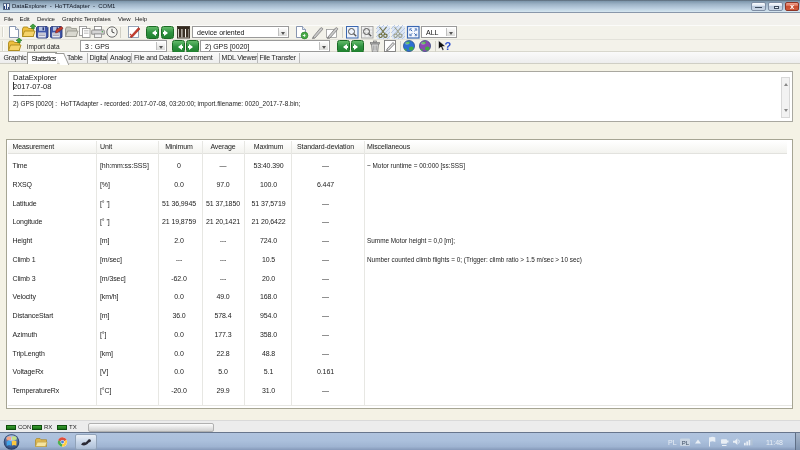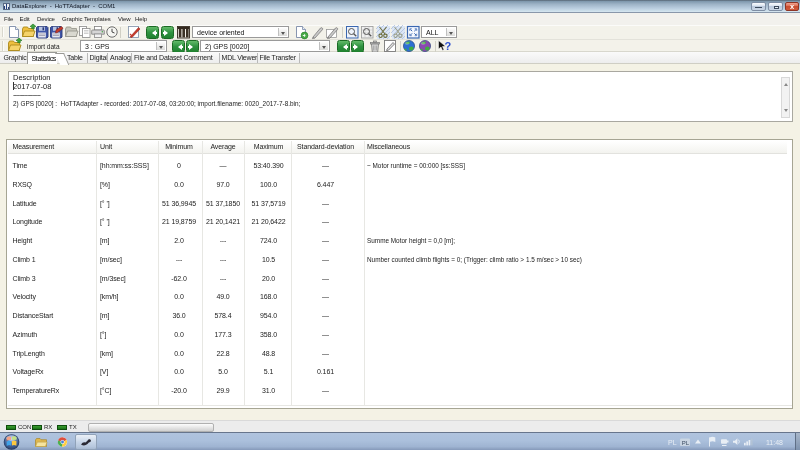--- a/index.html
+++ b/index.html
@@ -304,21 +304,21 @@
   <span class="t" style="left:134px">File and Dataset Comment</span>
   <span class="sp" style="left:218.5px"></span>
   <span class="t" style="left:221.5px">MDL Viewer</span>
   <span class="sp" style="left:256.5px"></span>
   <span class="t" style="left:259.5px">File Transfer</span>
   <span class="sp" style="left:298.5px"></span>
 </div>
 <div id="acttab">Statistics</div>
 
 <div id="descbox">
-  <div class="dl" style="top:1px">Description</div>
+  <div class="dl" style="top:1px">DataExplorer</div>
   <div class="dl" style="top:10px">2017-07-08</div>
   <div style="position:absolute;left:4px;top:9.5px;width:0.9px;height:8.5px;background:#333"></div>
   <div class="dl" style="top:18px;letter-spacing:-.9px">-----------------</div>
   <div class="dl" style="top:27.5px;font-size:6.4px">2) GPS [0020] :&nbsp; HoTTAdapter - recorded: 2017-07-08, 03:20:00; import.filename: 0020_2017-7-8.bin;</div>
   <div id="dscroll"></div>
 </div>
 
 <div id="tablebox">
   <div style="position:absolute;left:1px;top:265px;width:784px;height:1px;background:#e7e7e3"></div>
   <div id="thead">

